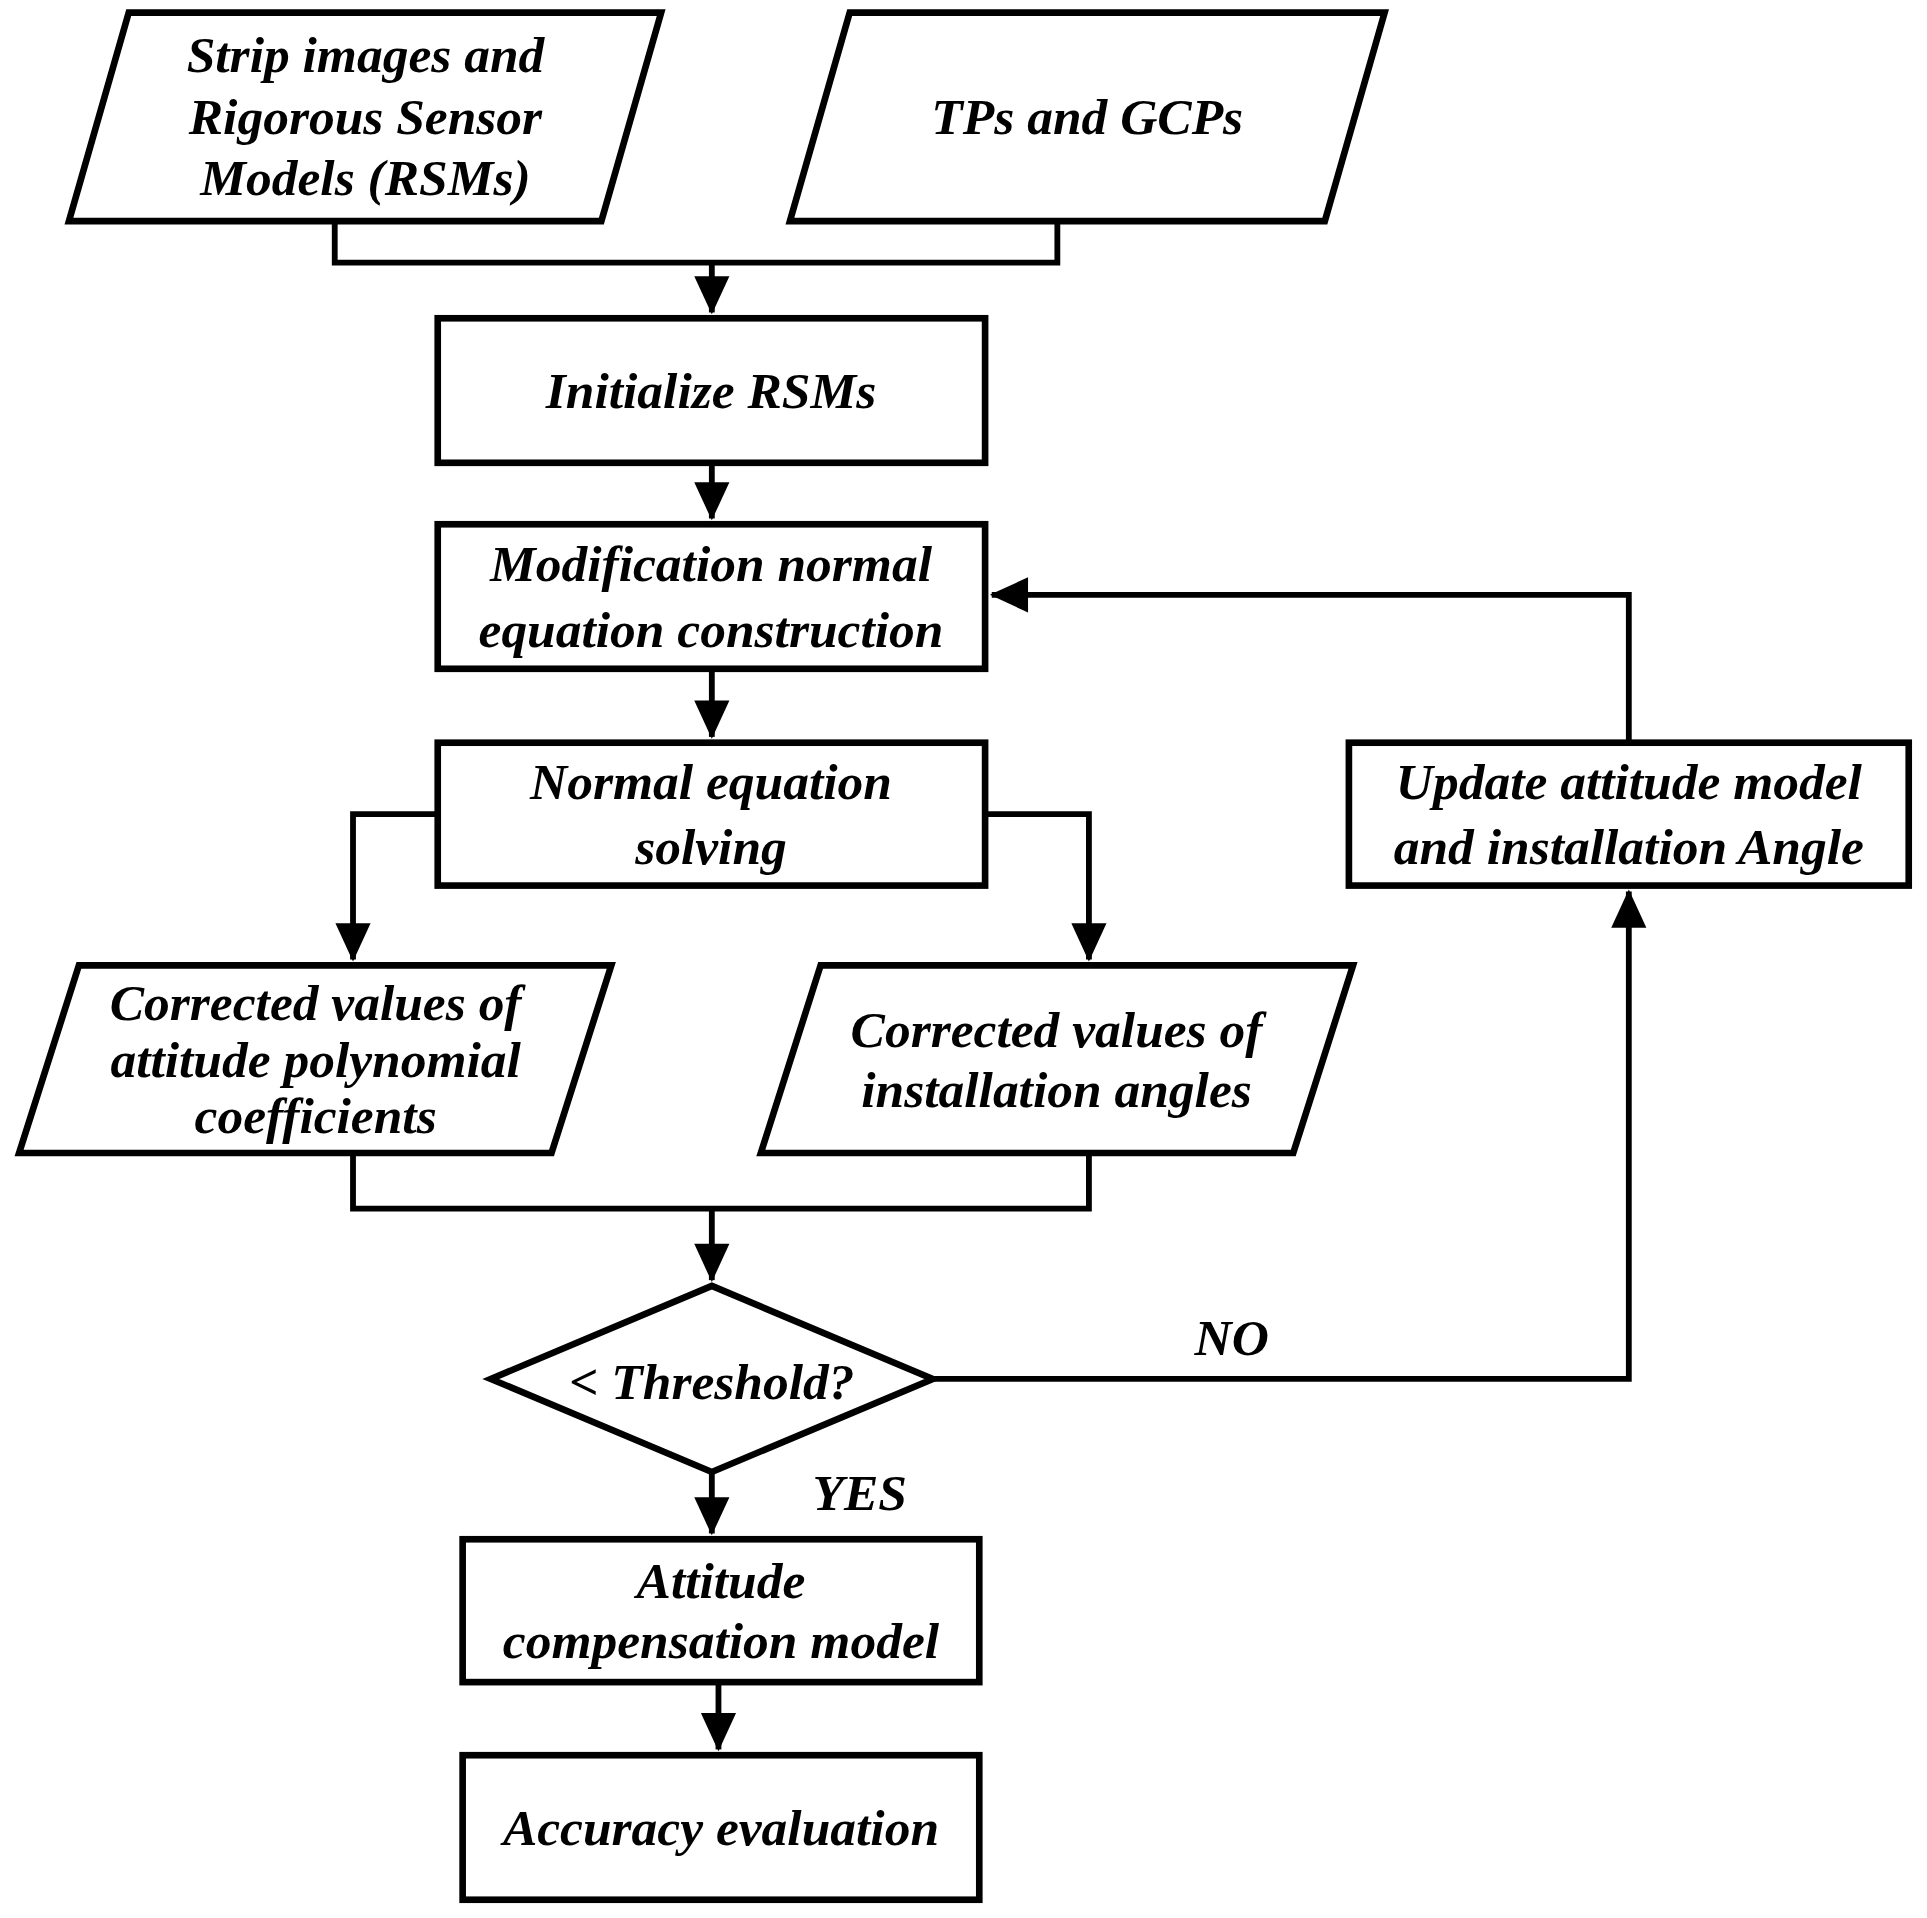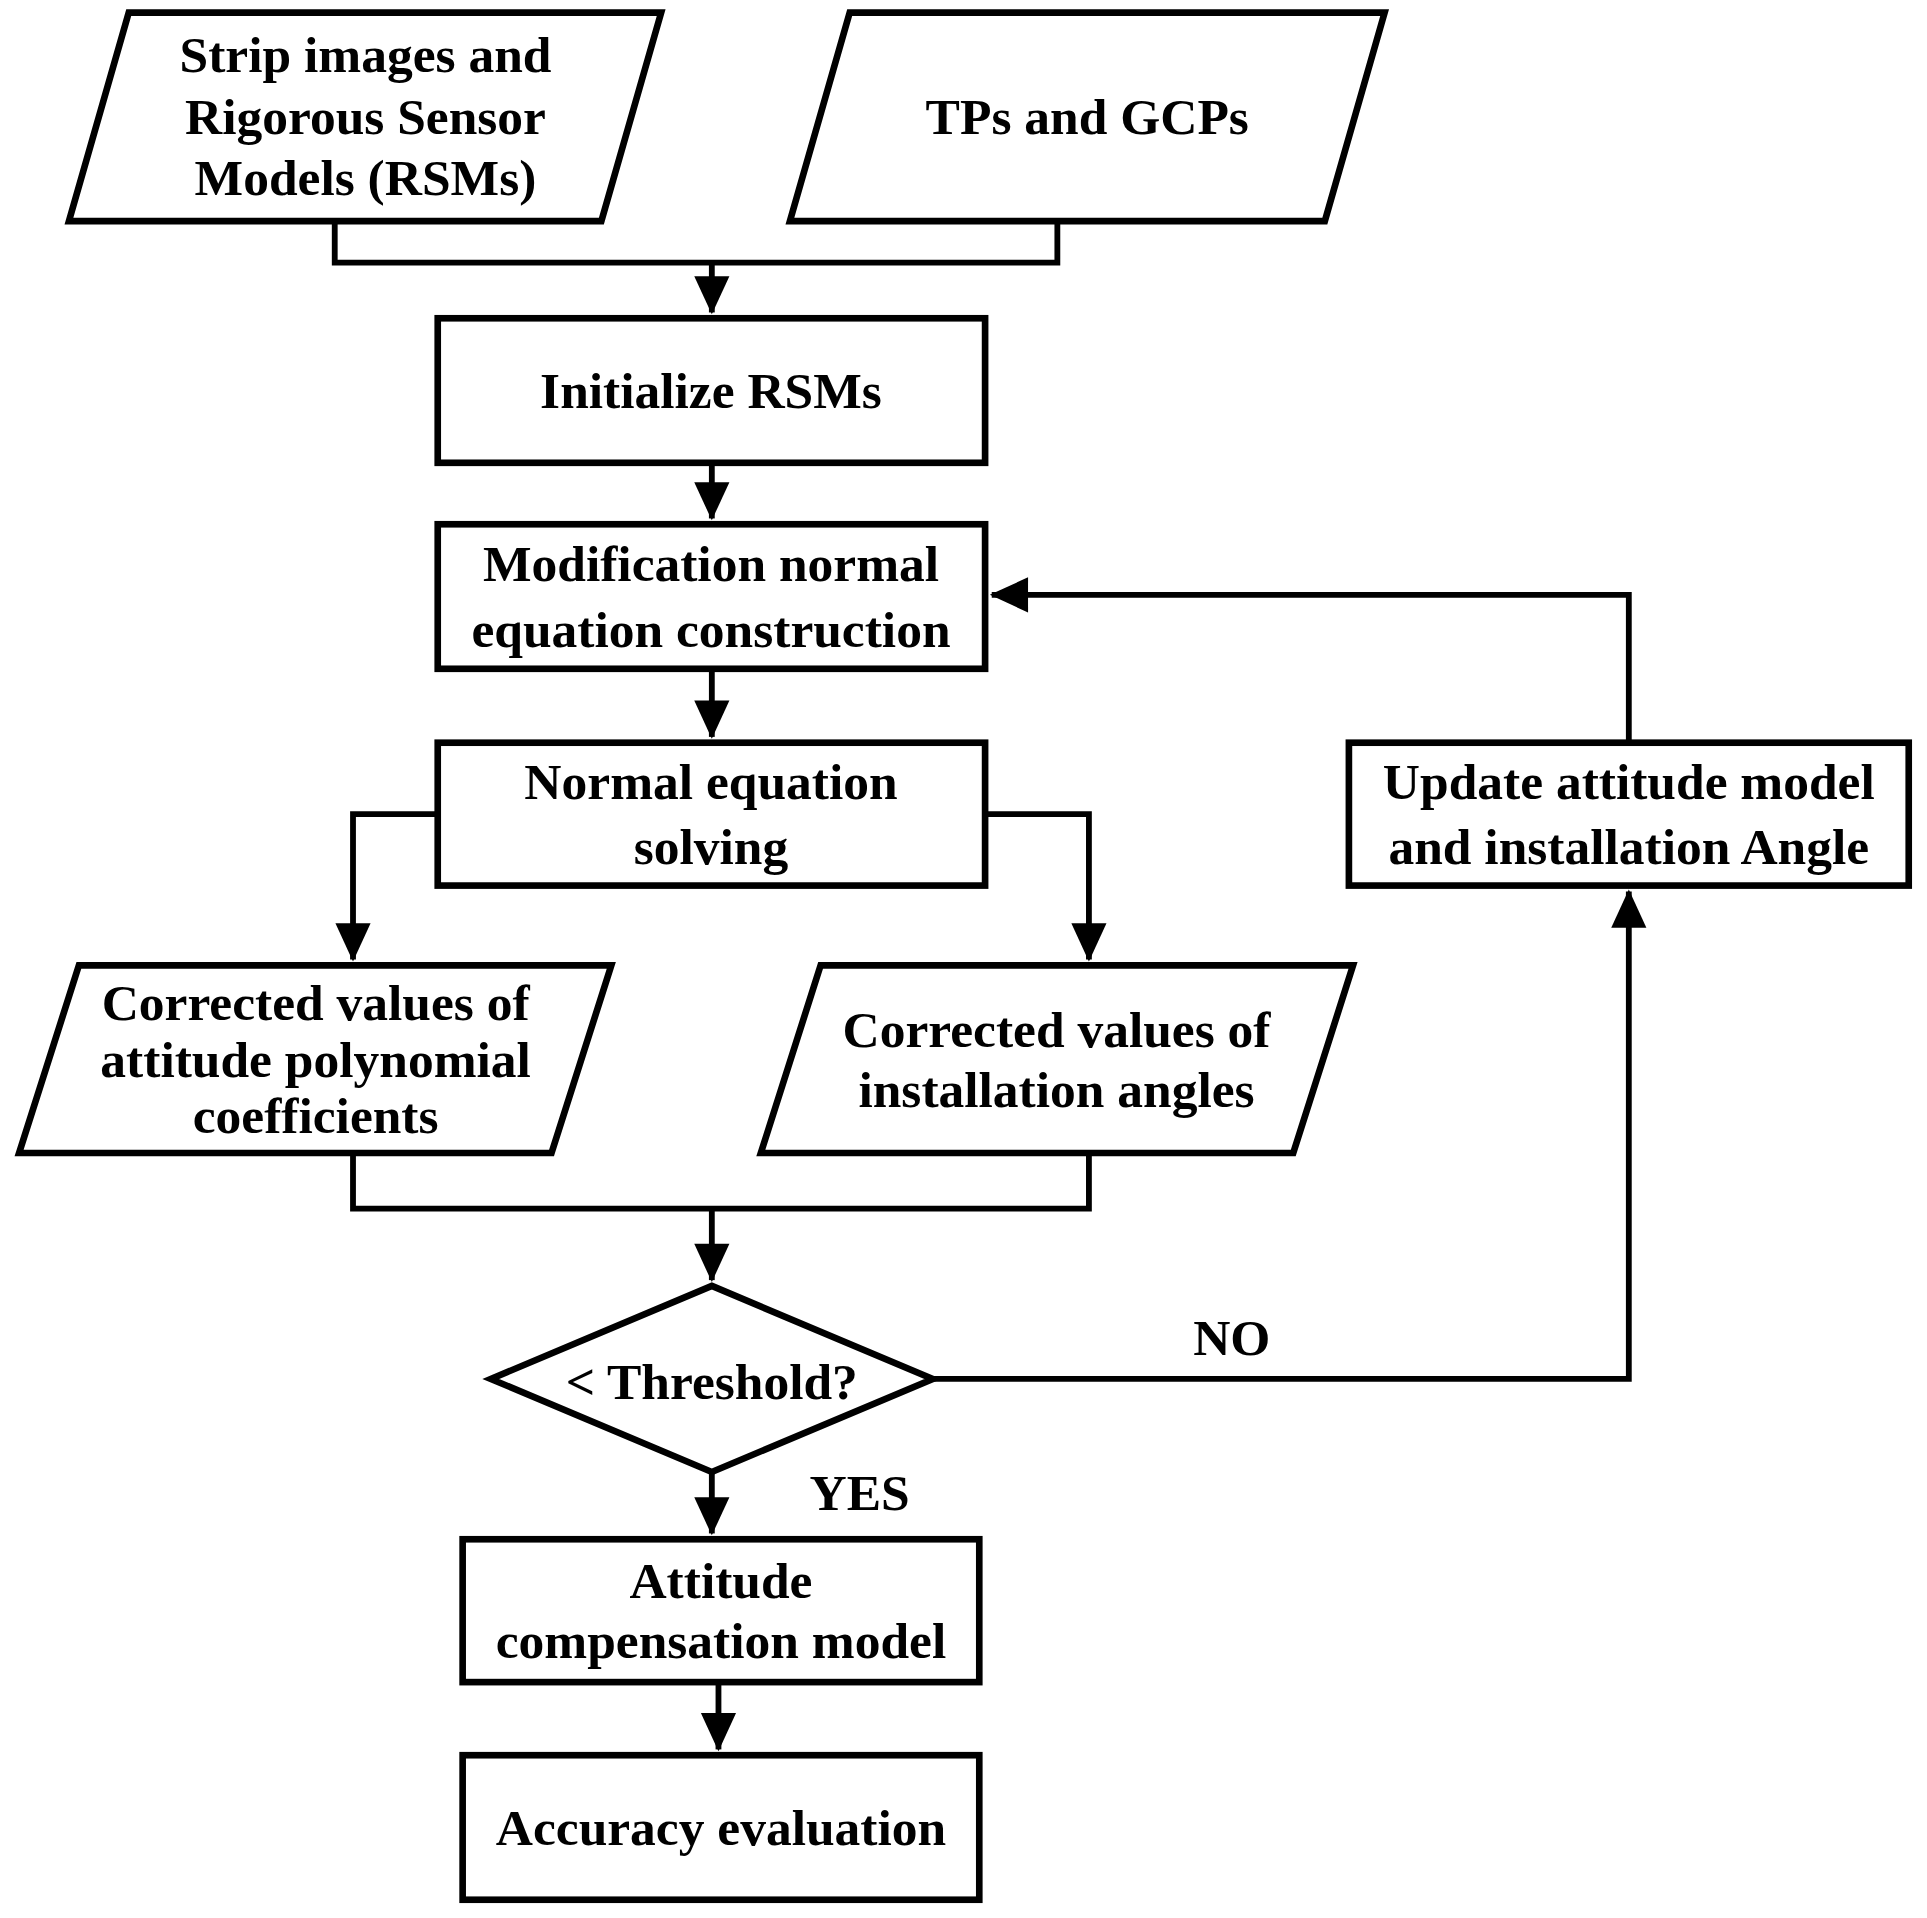--- a/index.html
+++ b/index.html
@@ -9,20 +9,21 @@
   }
   body {
     width: 1927px;
     height: 1919px;
     overflow: hidden;
     font-family: "Liberation Serif", "DejaVu Serif", serif;
   }
   #flowchart-stage {
     width: 1927px;
     height: 1507px;
+    font-style: italic;
   }
   svg {
     display: block;
   }
   .shape {
     fill: #ffffff;
     stroke: #000000;
     stroke-width: 8;
   }
   .connector {

